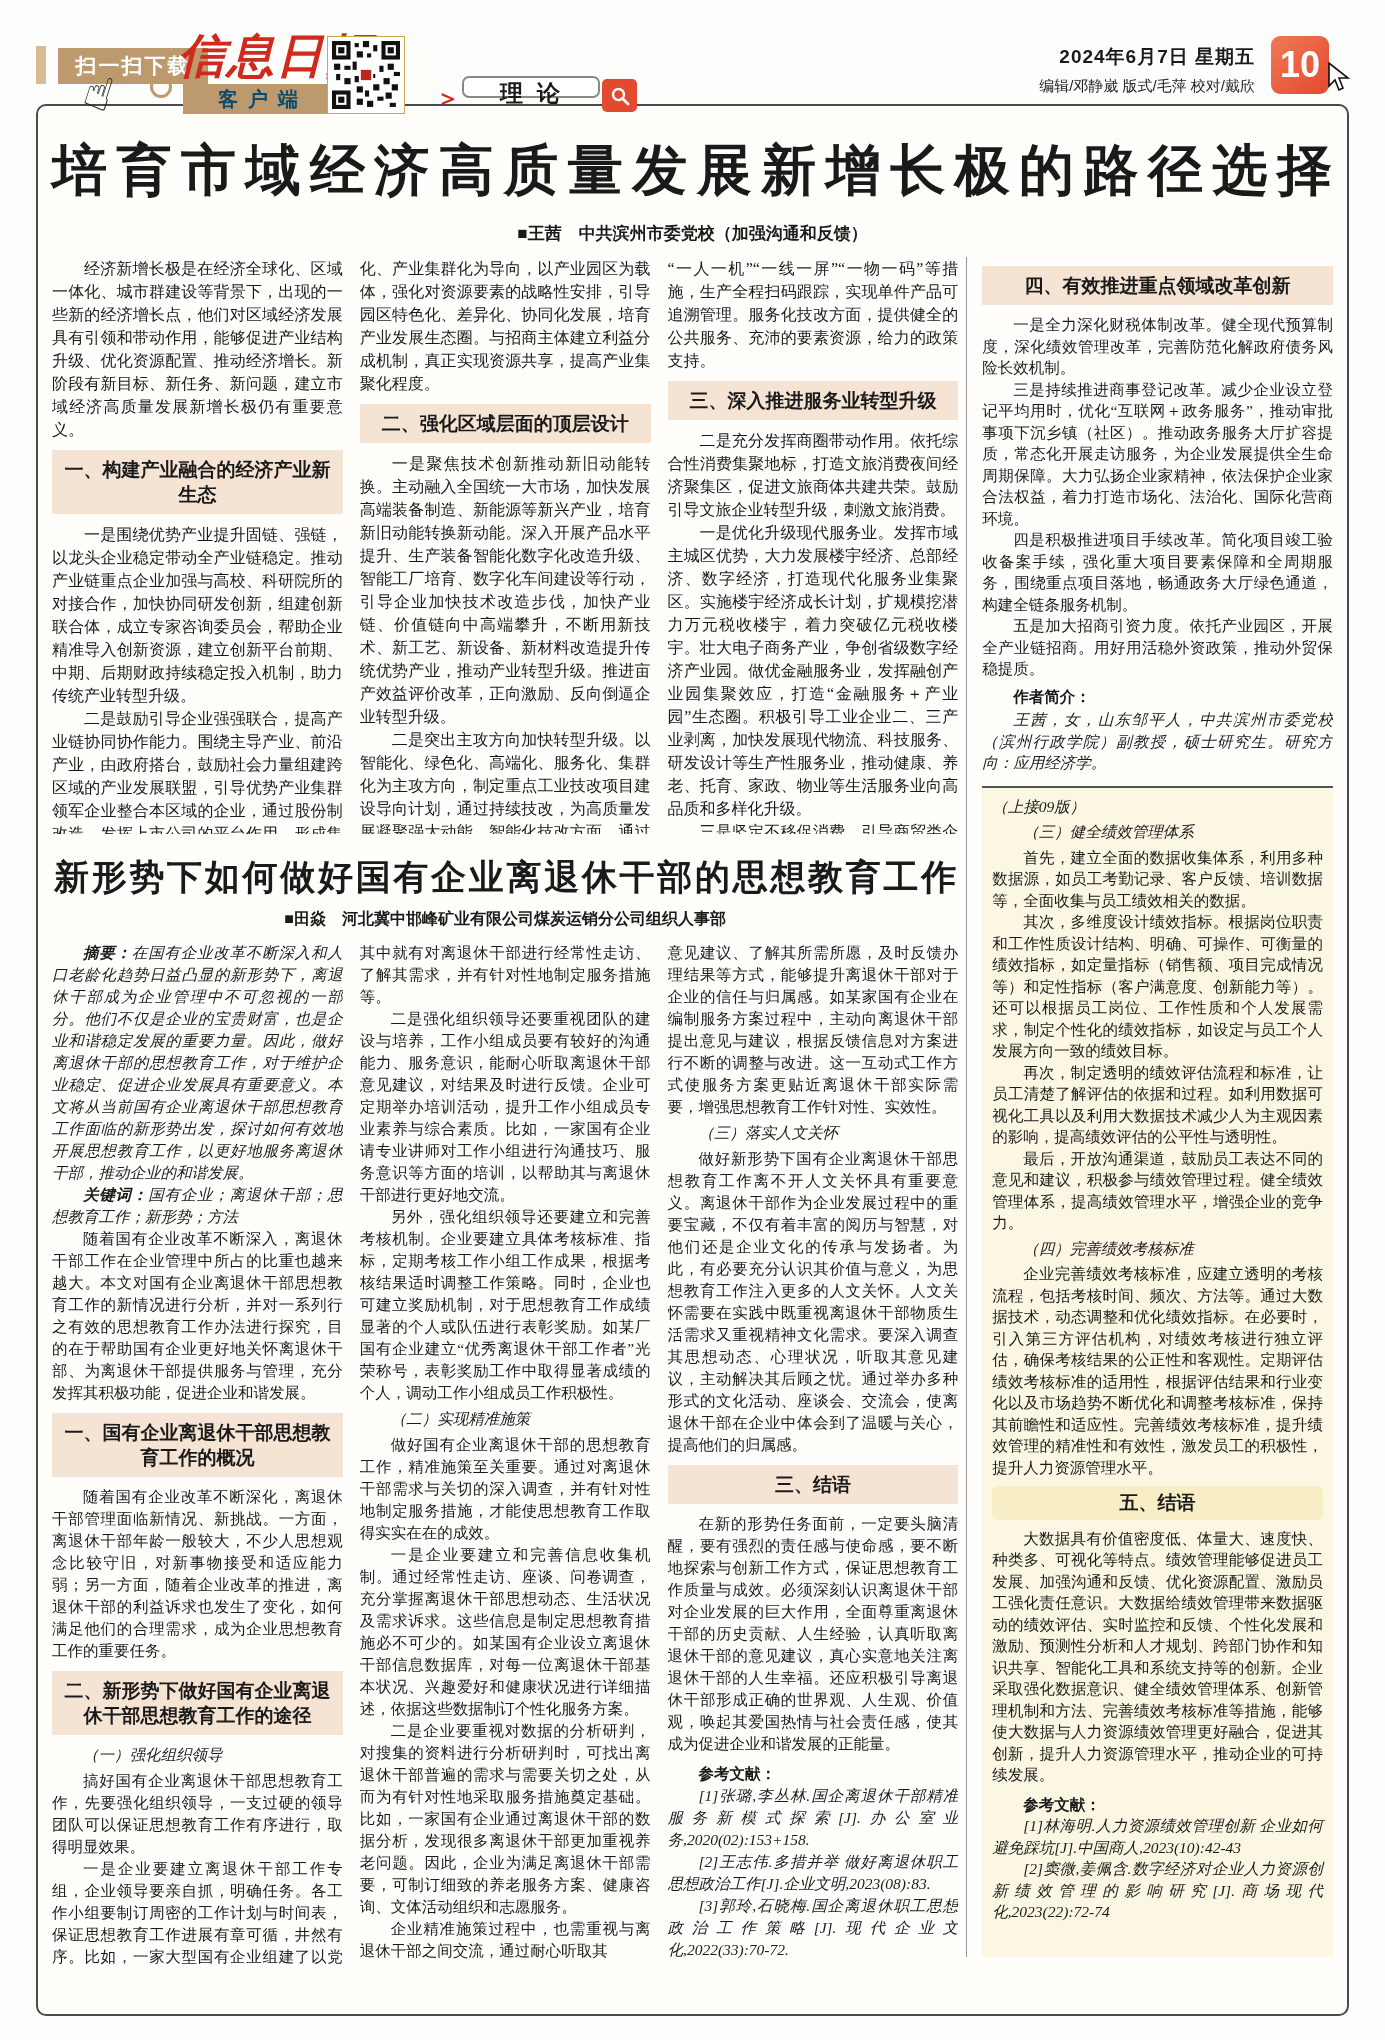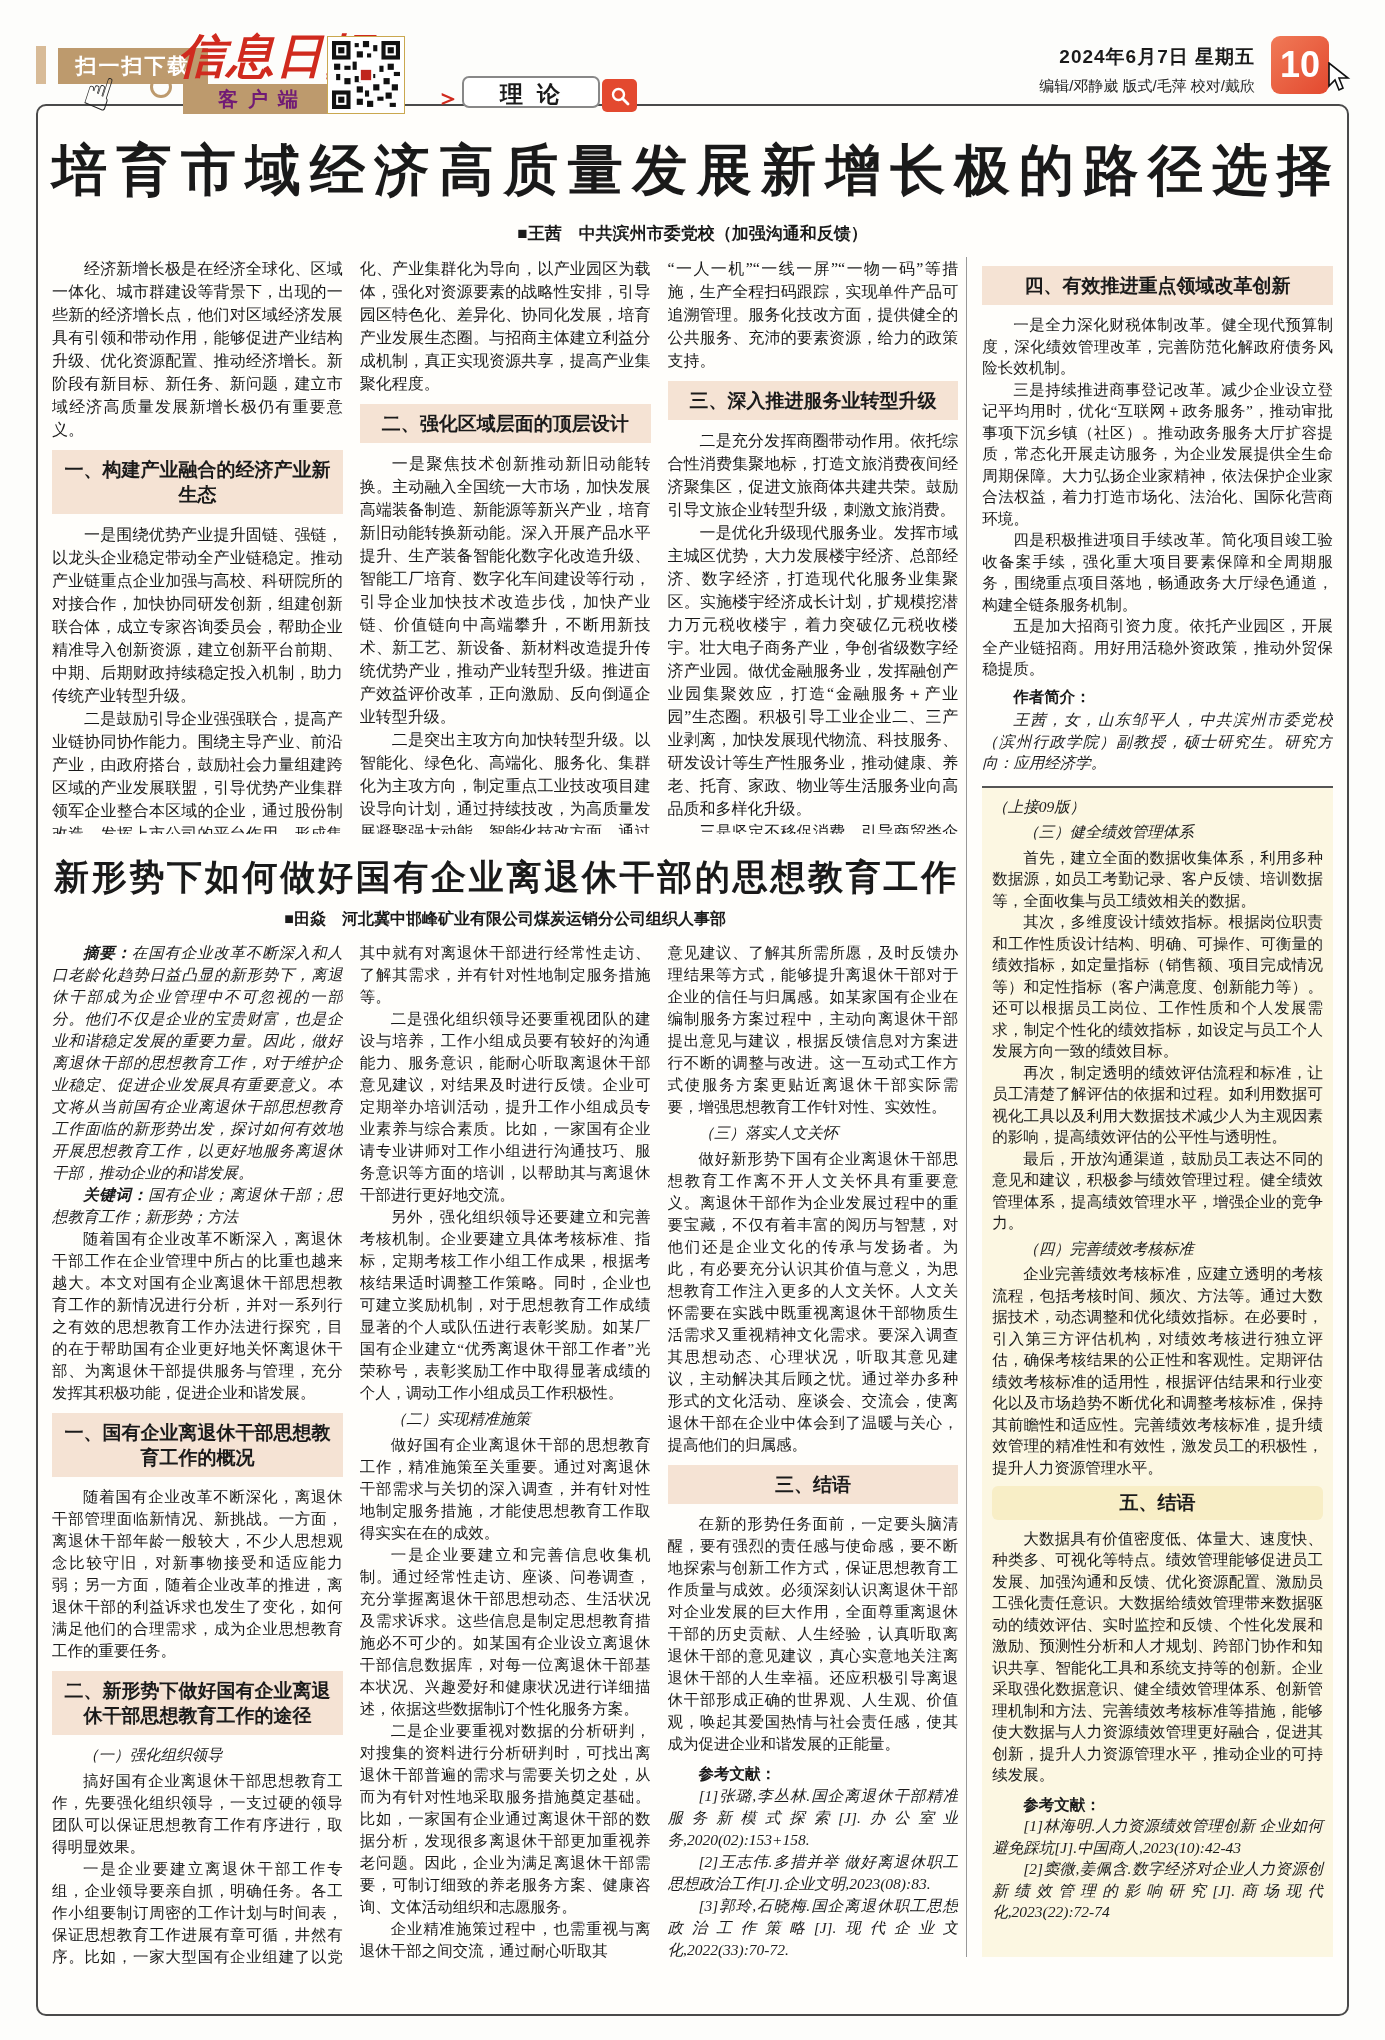--- a/index.html
+++ b/index.html
@@ -17,30 +17,30 @@
             color:#fff;font-family:"Liberation Sans",sans-serif;font-weight:bold;font-size:21px;
             text-align:center;line-height:36px;letter-spacing:2px;}
   .finger{position:absolute;left:84px;top:70px;width:70px;height:58px;font-size:46px;line-height:58px;
           color:#222;z-index:6;transform:rotate(18deg);font-family:"DejaVu Sans",sans-serif;}
   .finger-ring{position:absolute;left:150px;top:76px;width:22px;height:22px;border:3px solid var(--tan);
           border-radius:50%;z-index:5;}
   .masthead{position:absolute;left:178px;top:26px;width:245px;height:60px;color:var(--accent_red);
             font-size:47px;font-weight:900;font-style:italic;letter-spacing:2px;line-height:60px;
             font-family:"DejaVu Serif",serif;}
   .client-box{position:absolute;left:183px;top:84px;width:150px;height:30px;background:var(--tan);
-            color:#701a75;font-family:"Liberation Sans",sans-serif;font-size:20px;font-weight:bold;
+            color:#0c4a6e;font-family:"Liberation Sans",sans-serif;font-size:20px;font-weight:bold;
             text-align:center;line-height:30px;letter-spacing:10px;padding-left:10px;z-index:4;}
   .qr{position:absolute;left:327px;top:36px;width:78px;height:78px;background:#fff;
       border:1px solid #caa84f;padding:4px;z-index:5;}
   .qr svg{width:100%;height:100%;}
   .chevron{position:absolute;left:436px;top:82px;color:var(--accent_red);font-size:24px;
       font-family:"Liberation Sans",sans-serif;font-weight:bold;z-index:4;}
-  .theory-tab{position:absolute;left:462px;top:76px;width:138px;height:32px;background:#fff;
+  .theory-tab{position:absolute;left:462px;top:76px;width:138px;height:22px;background:#fff;
       border:2px solid #888;border-radius:7px;text-align:center;line-height:34px;font-size:23px;
-      font-weight:bold;font-family:Liberation Serif, serif;letter-spacing:14px;padding-left:12px;z-index:4;}
+      font-weight:bold;font-family:Liberation Mono, monospace;letter-spacing:14px;padding-left:12px;z-index:4;}
   .search-btn{position:absolute;left:602px;top:79px;width:35px;height:33px;background:var(--badge_red);
       border-radius:5px;z-index:4;display:flex;align-items:center;justify-content:center;}
   .dateblock{position:absolute;right:130px;top:44px;text-align:right;font-family:"Liberation Sans",sans-serif;}
   .dateblock .d1{font-size:19px;font-weight:bold;letter-spacing:1px;}
   .dateblock .d2{font-size:15px;margin-top:7px;color:#222;}
   .page-badge{position:absolute;right:56px;top:36px;width:58px;height:58px;border-radius:9px;
       background:linear-gradient(135deg,#f07a57,var(--badge_red));color:#fff;font-family:"Liberation Sans",sans-serif;
       font-size:36px;font-weight:bold;text-align:center;line-height:58px;z-index:3;}
   .cursor{position:absolute;right:32px;top:62px;z-index:7;}
   

